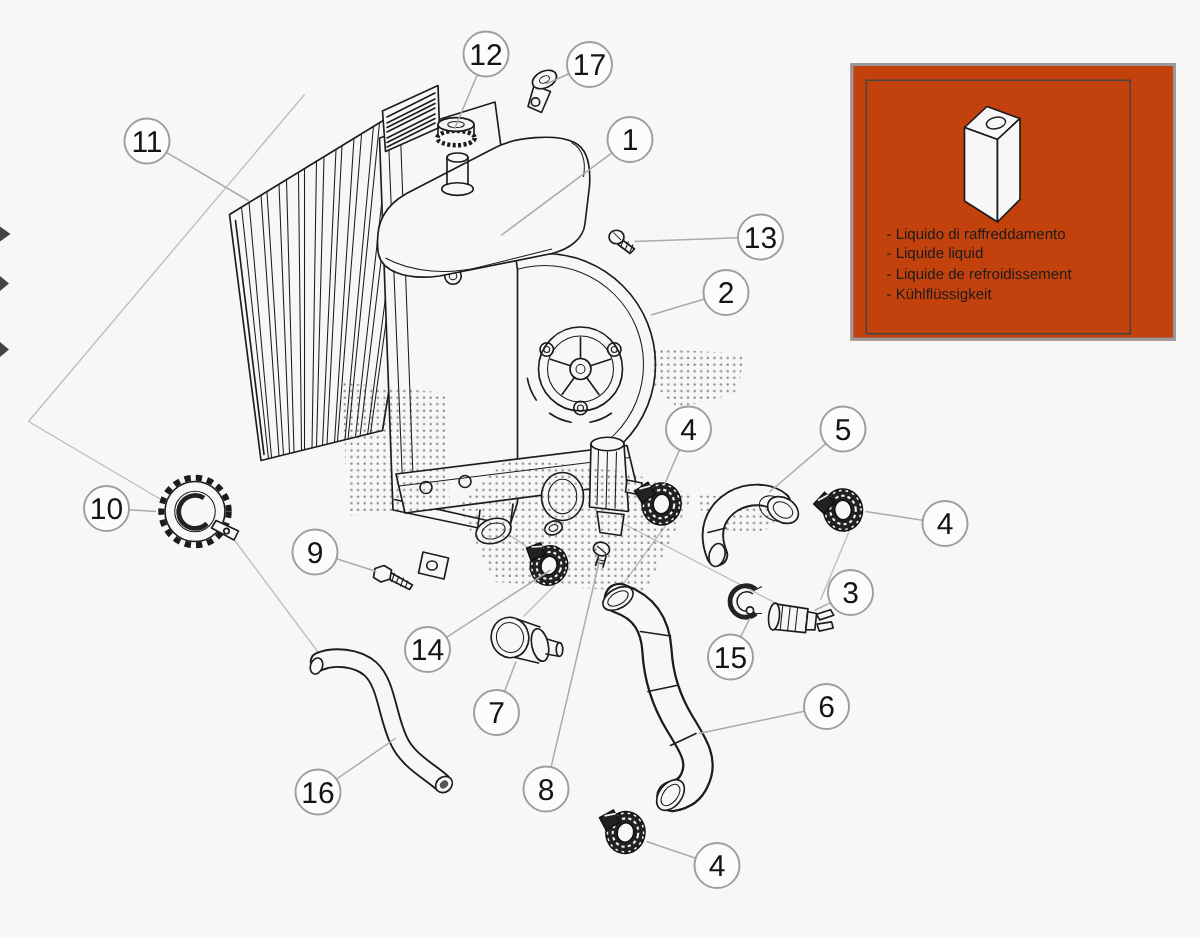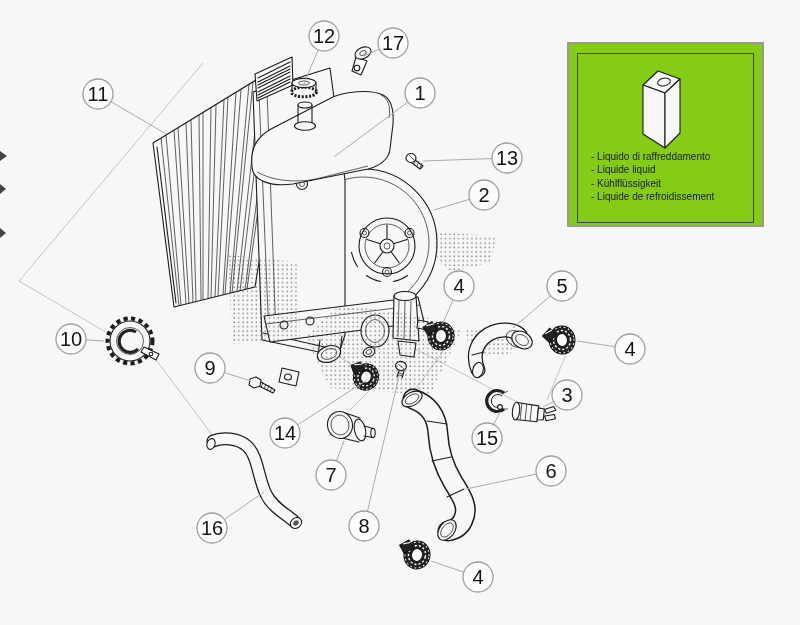--- a/index.html
+++ b/index.html
@@ -6,21 +6,21 @@
   body{font-family:"Liberation Sans",sans-serif;}
   .stage{position:relative;width:800px;height:625px;background:#f7f7f7;overflow:hidden;}
   .stage svg{position:absolute;left:0;top:0;}
   .ink{stroke:#1c1c1c;fill:none;stroke-width:1.1;stroke-linecap:round;stroke-linejoin:round;}
   .fillpart{fill:#f7f7f7;stroke:#1c1c1c;stroke-width:1.1;stroke-linejoin:round;}
   .thin{stroke:#1c1c1c;stroke-width:0.7;fill:none;}
   .construct{stroke:#bdbdbd;stroke-width:0.9;fill:none;}
   .leader{stroke:#ababab;stroke-width:1;fill:none;}
   .callout-circle{fill:#fcfcfc;stroke:#9e9e9e;stroke-width:1.3;}
   .callout-text{font-family:"Liberation Sans",sans-serif;font-size:20px;fill:#141414;text-anchor:middle;}
-  .legend{position:absolute;left:567px;top:42px;width:197px;height:185px;border:2px solid #999;box-sizing:border-box;background:#84cc16;}
+  .legend{position:absolute;left:567px;top:42px;width:217px;height:185px;border:2px solid #999;box-sizing:border-box;background:#c2410c;}
   .legend-inner{position:absolute;left:8px;top:9px;width:177px;height:170px;border:1.5px solid #444;box-sizing:border-box;}
   .legend-lines{position:absolute;left:13px;top:96px;right:4px;font-size:10px;line-height:13.4px;color:#1c1c1c;white-space:nowrap;}
   .legend-icon{position:absolute;left:0;top:0;}
 </style>
 </head>
 <body>
 
 <div class="stage">
 
 <svg width="800" height="625" viewBox="0 0 800 625">
@@ -254,22 +254,22 @@
   <div class="legend-inner">
     <svg class="legend-icon" width="173" height="95" viewBox="0 0 173 95">
       <path d="M65,31 L80,17 L102,25 L87,39 Z" fill="#f7f7f7" stroke="#1c1c1c" stroke-width="1.1" stroke-linejoin="round"></path>
       <path d="M65,31 L65,80 L87,94 L87,39 Z" fill="#f7f7f7" stroke="#1c1c1c" stroke-width="1.1" stroke-linejoin="round"></path>
       <path d="M87,39 L102,25 L102,79 L87,94 Z" fill="#f7f7f7" stroke="#1c1c1c" stroke-width="1.1" stroke-linejoin="round"></path>
       <ellipse cx="86" cy="28" rx="6.5" ry="3.8" transform="rotate(-12 86 28)" fill="#f7f7f7" stroke="#1c1c1c" stroke-width="1"></ellipse>
     </svg>
     <div class="legend-lines">
       <div>- Liquido di raffreddamento</div>
       <div>- Liquide liquid</div>
+      <div>- Liquide de refroidissement</div>
       <div>- Kühlflüssigkeit</div>
-      <div>- Liquide de refroidissement</div>
     </div>
   </div>
 </div>
 
 <svg id="callout-layer" width="800" height="625" viewBox="0 0 800 625">
       <line x1="318.1915127346736" y1="49.82973158411042" x2="303" y2="86" class="leader"></line>
       <line x1="379.3123601322757" y1="49.13583856139364" x2="364" y2="56" class="leader"></line>
       <line x1="110.92901322736654" y1="101.6053018984509" x2="166" y2="134" class="leader"></line>
       <line x1="407.9665016808896" y1="101.95516153980306" x2="334" y2="157" class="leader"></line>
       <line x1="492.00955718478673" y1="158.53537295768618" x2="423" y2="161" class="leader"></line>

